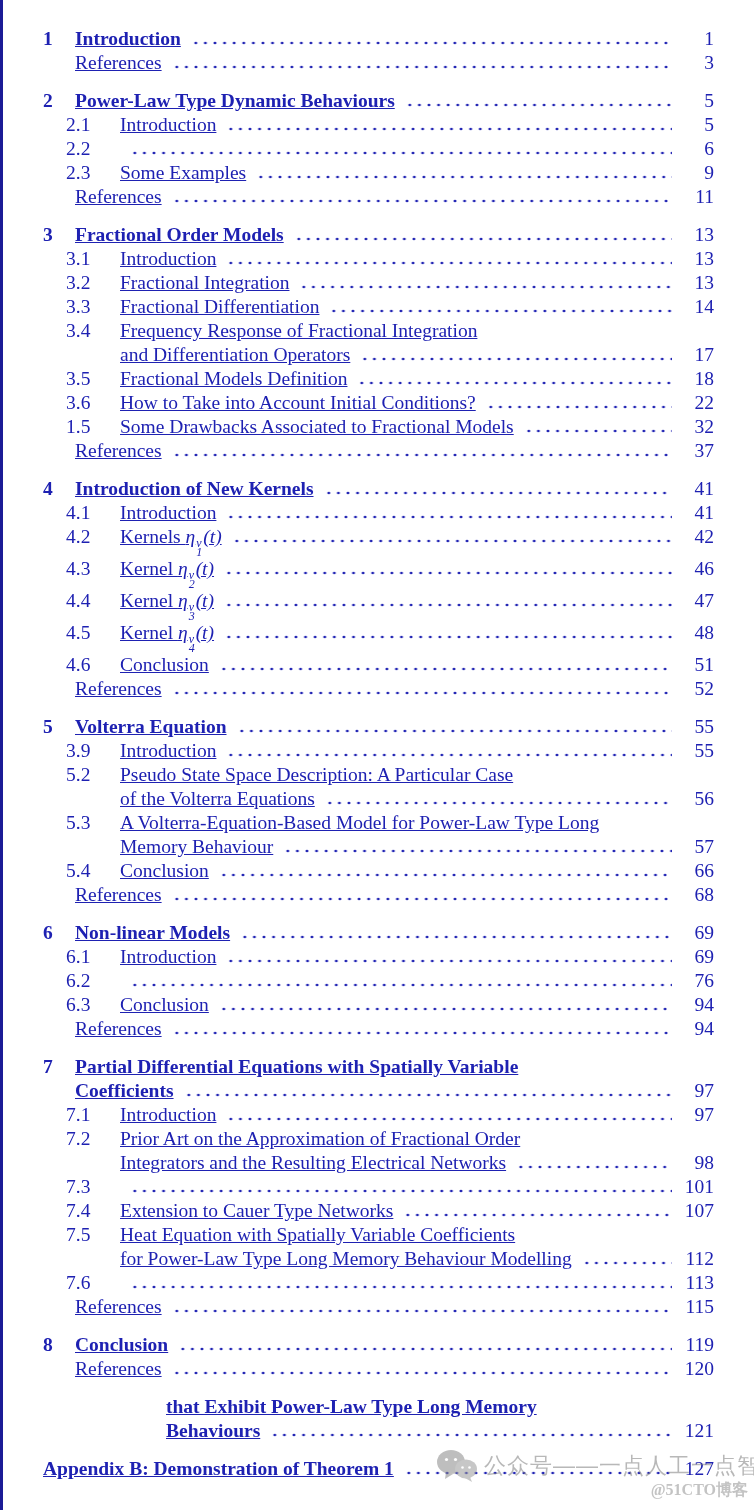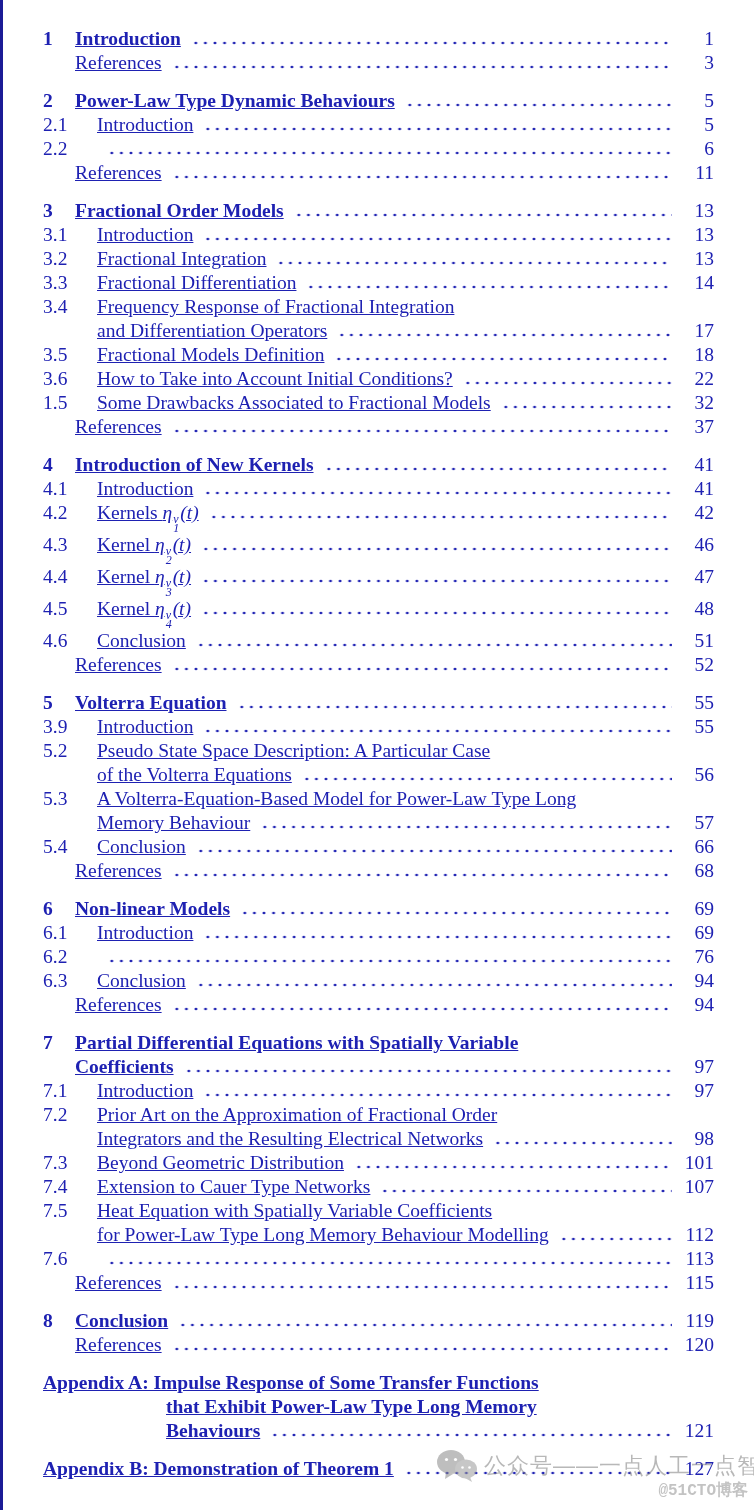--- a/index.html
+++ b/index.html
@@ -21,21 +21,21 @@
     color: #1e21b2;
     font-size: 19.5px;
     line-height: 24px;
   }
   .entry.group { margin-top: 14px; }
   #toc .entry:first-child { margin-top: 0; }
   .row { display: flex; align-items: baseline; }
   .bold { font-weight: bold; }
   
   .num-ch  { flex: 0 0 32px; font-weight: bold; }
-  .num-sec { flex: 0 0 54px; }
+  .num-sec { flex: 0 0 54px; margin-left: 23px; }
   .ind-refs { flex: 0 0 32px; }
   .ind-app  { flex: 0 0 123px; }
   .title { white-space: nowrap; text-decoration: underline; }
   
   .leader {
     flex: 1 1 auto; min-width: 16px;
     height: 4px;
     margin: 0 6px 0 10px;
     background-image: radial-gradient(circle, #2225b4 1.4px, transparent 1.6px);
     background-size: 9.6px 4px;
@@ -61,21 +61,21 @@
   }
   #wm-text {
     font-family: "Liberation Sans", sans-serif;
     font-size: 22px; letter-spacing: 1px;
     color: rgba(125,125,125,0.55);
     white-space: nowrap;
   }
   #wm-icon { margin-right: 6px; opacity: 0.55; flex: 0 0 auto; }
   #credit {
     position: absolute; right: 6px; top: 1480px;
-    font-family: Liberation Mono, monospace;
+    font-family: Liberation Serif, serif;
     font-size: 16px; font-weight: bold;
     color: rgba(175,175,175,0.75);
     z-index: 3; pointer-events: none;
   }
 </style>
 </head>
 <body>
 
 <div id="page-edge"></div>
 
@@ -112,20 +112,28 @@
         <span class="pg">5</span>
       </div>
     </div>
     <div class="entry section">
       <div class="row">
         <span class="num-sec">2.2</span>
         <span class="leader"></span>
         <span class="pg">6</span>
       </div>
     </div>
+    <div class="entry section">
+      <div class="row">
+        <span class="num-sec">2.3</span>
+        <span class="title">Some Examples</span>
+        <span class="leader"></span>
+        <span class="pg">9</span>
+      </div>
+    </div>
     <div class="entry refs">
       <div class="row">
         <span class="ind-refs"></span>
         <span class="title">References</span>
         <span class="leader"></span>
         <span class="pg">11</span>
       </div>
     </div>
     <div class="entry chapter group">
       <div class="row">
@@ -402,21 +410,20 @@
       <div class="row">
         <span class="num-sec"></span>
         <span class="title">Integrators and the Resulting Electrical Networks</span>
         <span class="leader"></span>
         <span class="pg">98</span>
       </div>
     </div>
     <div class="entry section">
       <div class="row">
         <span class="num-sec">7.3</span>
-        <span class="title">Beyond Geometric Distribution</span>
         <span class="leader"></span>
         <span class="pg">101</span>
       </div>
     </div>
     <div class="entry section">
       <div class="row">
         <span class="num-sec">7.4</span>
         <span class="title">Extension to Cauer Type Networks</span>
         <span class="leader"></span>
         <span class="pg">107</span>
@@ -459,23 +466,20 @@
     </div>
     <div class="entry refs">
       <div class="row">
         <span class="ind-refs"></span>
         <span class="title">References</span>
         <span class="leader"></span>
         <span class="pg">120</span>
       </div>
     </div>
     <div class="entry appendix group">
-      <div class="row">
-        <span class="title bold">Appendix A: Impulse Response of Some Transfer Functions</span>
-      </div>
       <div class="row">
         <span class="ind-app"></span>
         <span class="title bold">that Exhibit Power-Law Type Long Memory</span>
       </div>
       <div class="row">
         <span class="ind-app"></span>
         <span class="title bold">Behaviours</span>
         <span class="leader"></span>
         <span class="pg">121</span>
       </div>

